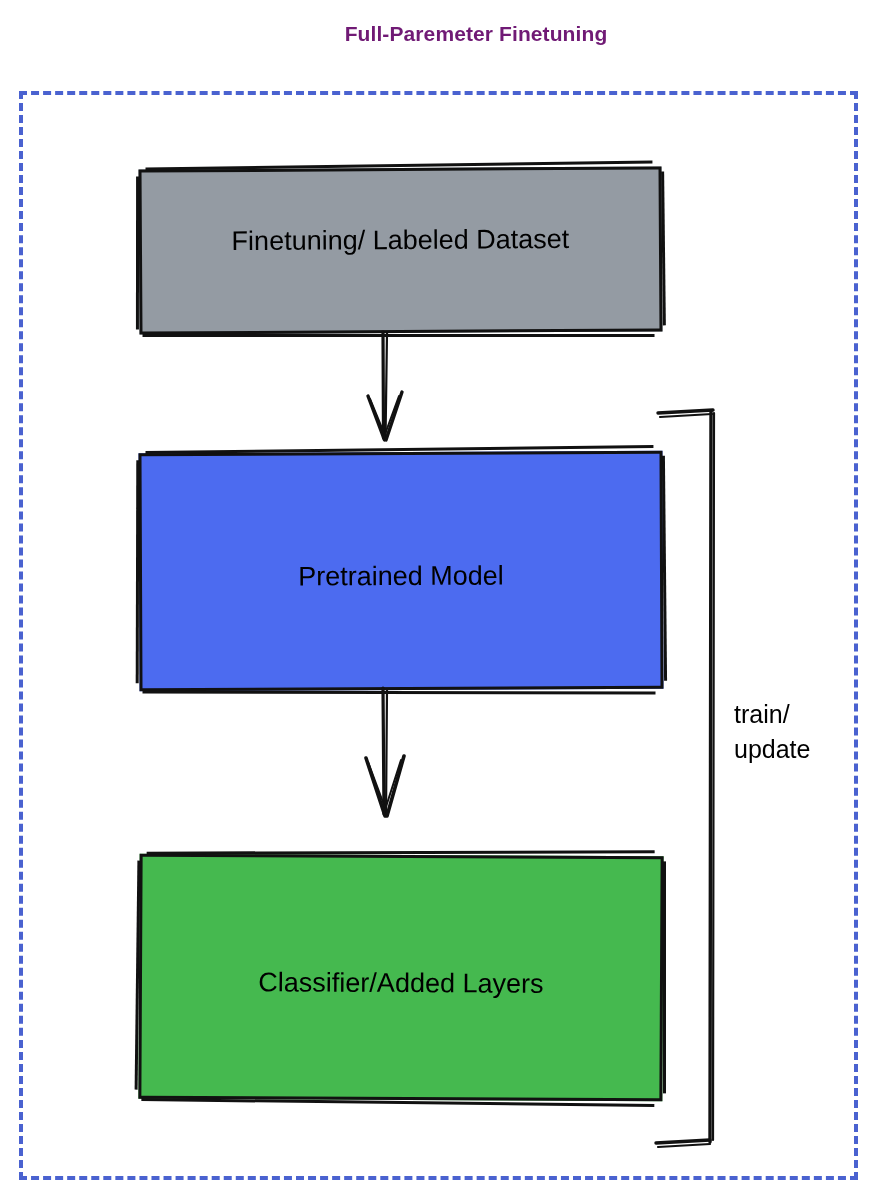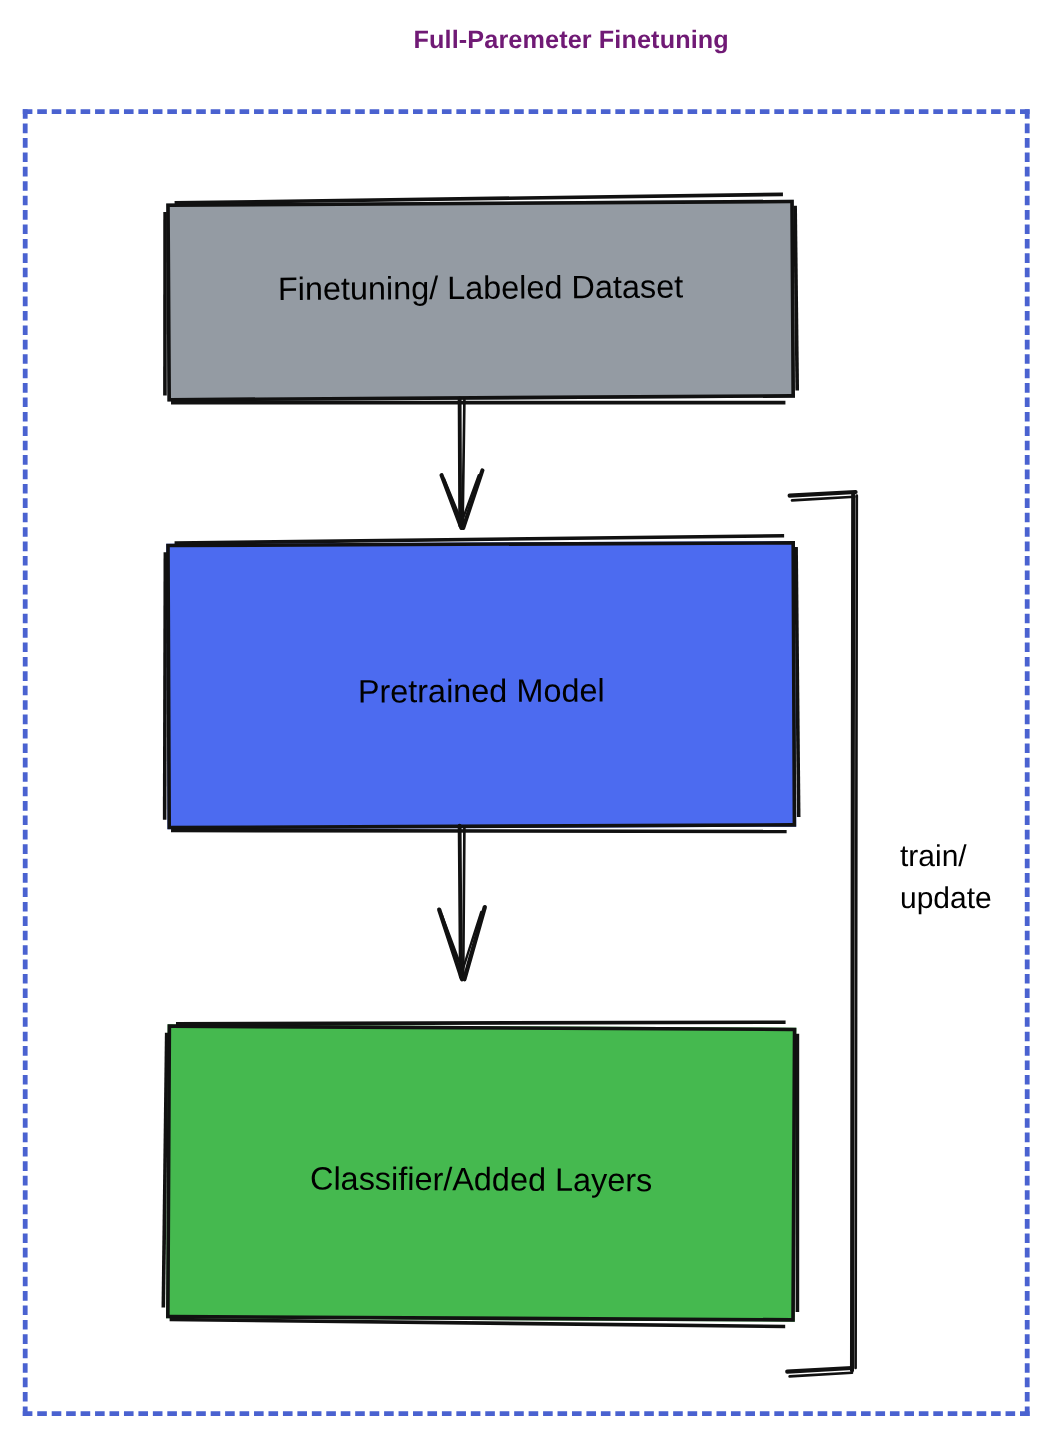--- a/index.html
+++ b/index.html
@@ -130,21 +130,20 @@
   .loop-label {
     position: absolute;
     left: 734px;
     top: 697px;
     width: 120px;
     font-size: 25px;
     line-height: 35px;
     color: #000000;
     text-align: left;
     white-space: pre-line;
-    margin-left: 16px;
   }
 </style>
 </head>
 <body>
 
 <div id="canvas">
 
   <div class="diagram-title">Full-Paremeter Finetuning</div>
 
   <div class="outer-frame"></div>

